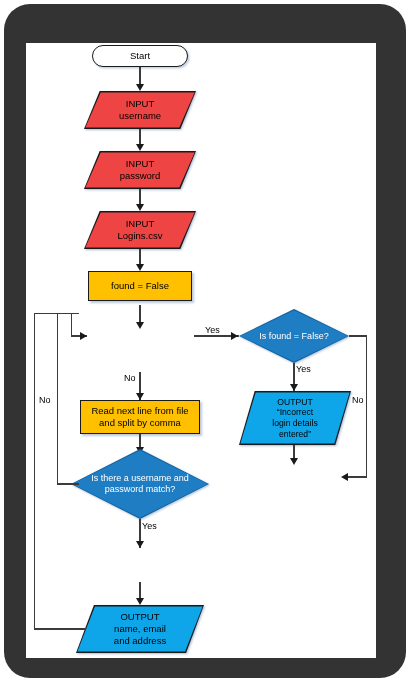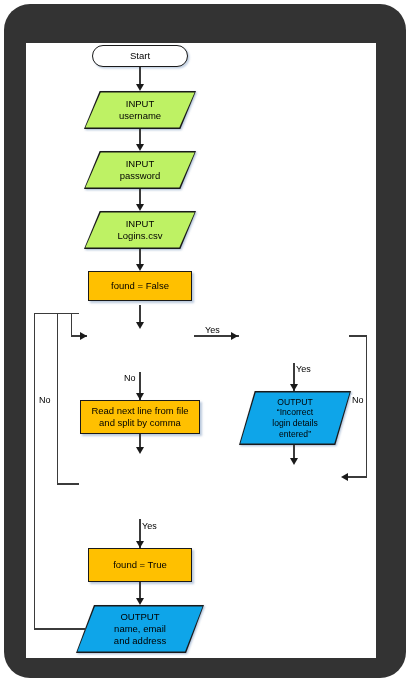--- a/index.html
+++ b/index.html
@@ -83,21 +83,21 @@
     line-height: 1.25;
     color: #000;
     white-space: pre-line;
   }
   .io-border {
     position: absolute;
     inset: 0;
     clip-path: polygon(14% 0%, 100% 0%, 86% 100%, 0% 100%);
     background: #1a1a1a;
   }
-  .io-fill-red   { background: #bef264; }
+  .io-fill-red   { background: #ef4444; }
   .io-fill-green { background: #0ea5e9; }
 
   
   .dec-wrap {
     position: absolute;
     filter: drop-shadow(1.5px 1.5px 1.2px rgba(120,150,190,0.6));
   }
   .dec-border {
     position: absolute;
     inset: 0;
@@ -210,26 +210,30 @@
     <div class="vline" style="left:113.3px; top:329px; height:28px;"></div>
     <div class="arrow-down" style="left:109.5px; top:350px;"></div>
     <div class="edge-label" style="left:97px; top:330px;">No</div>
 
     <div class="node process" style="left:54px; top:357px; width:120px; height:34px;">Read next line from file
 and split by comma</div>
 
     <div class="vline" style="left:113.3px; top:391px; height:16px;"></div>
     <div class="arrow-down" style="left:109.5px; top:404px;"></div>
 
+    <div class="dec-wrap" style="left:45px; top:406px; width:138px; height:70px;">
+      <div class="dec-border"></div>
+      <div class="dec" style="inset:1.2px;">Is there a username and
+password match?</div>
+    </div>
 
     <div class="vline" style="left:113.3px; top:476px; height:29px;"></div>
     <div class="arrow-down" style="left:109.5px; top:498px;"></div>
     <div class="edge-label" style="left:115px; top:478px;">Yes</div>
 
-    <div class="node process" style="left:62px; top:505px; width:104px; height:34px;">found = True</div>
 
     <div class="vline" style="left:113.3px; top:539px; height:19px;"></div>
     <div class="arrow-down" style="left:109.5px; top:555px;"></div>
 
     <div class="io-wrap" style="left:50px; top:562px; width:128px; height:48px;">
       <div class="io-border"></div>
       <div class="io io-fill-green" style="inset:1.4px;">OUTPUT
 name, email
 and address</div>
     </div>
@@ -240,20 +244,24 @@
 
     <div class="hline" style="left:31px; top:440.3px; width:22px;"></div>
     <div class="vline" style="left:31px; top:270px; height:171px;"></div>
     <div class="hline" style="left:31px; top:270px; width:22px;"></div>
     <div class="edge-label" style="left:12px; top:352px;">No</div>
 
     <div class="hline" style="left:45px; top:292.3px; width:16px;"></div>
     <div class="vline" style="left:45px; top:270px; height:23px;"></div>
     <div class="arrow-right" style="left:54px; top:288.5px;"></div>
 
+    <div class="dec-wrap" style="left:213px; top:266px; width:110px; height:54px;">
+      <div class="dec-border"></div>
+      <div class="dec" style="inset:1.2px;">Is found = False?</div>
+    </div>
 
     <div class="vline" style="left:267.3px; top:320px; height:28px;"></div>
     <div class="arrow-down" style="left:263.5px; top:341px;"></div>
     <div class="edge-label" style="left:269px; top:321px;">Yes</div>
 
     <div class="io-wrap" style="left:213px; top:348px; width:112px; height:54px;">
       <div class="io-border"></div>
       <div class="io io-fill-green" style="inset:1.4px; font-size:8.6px;">OUTPUT
 “Incorrect
 login details

